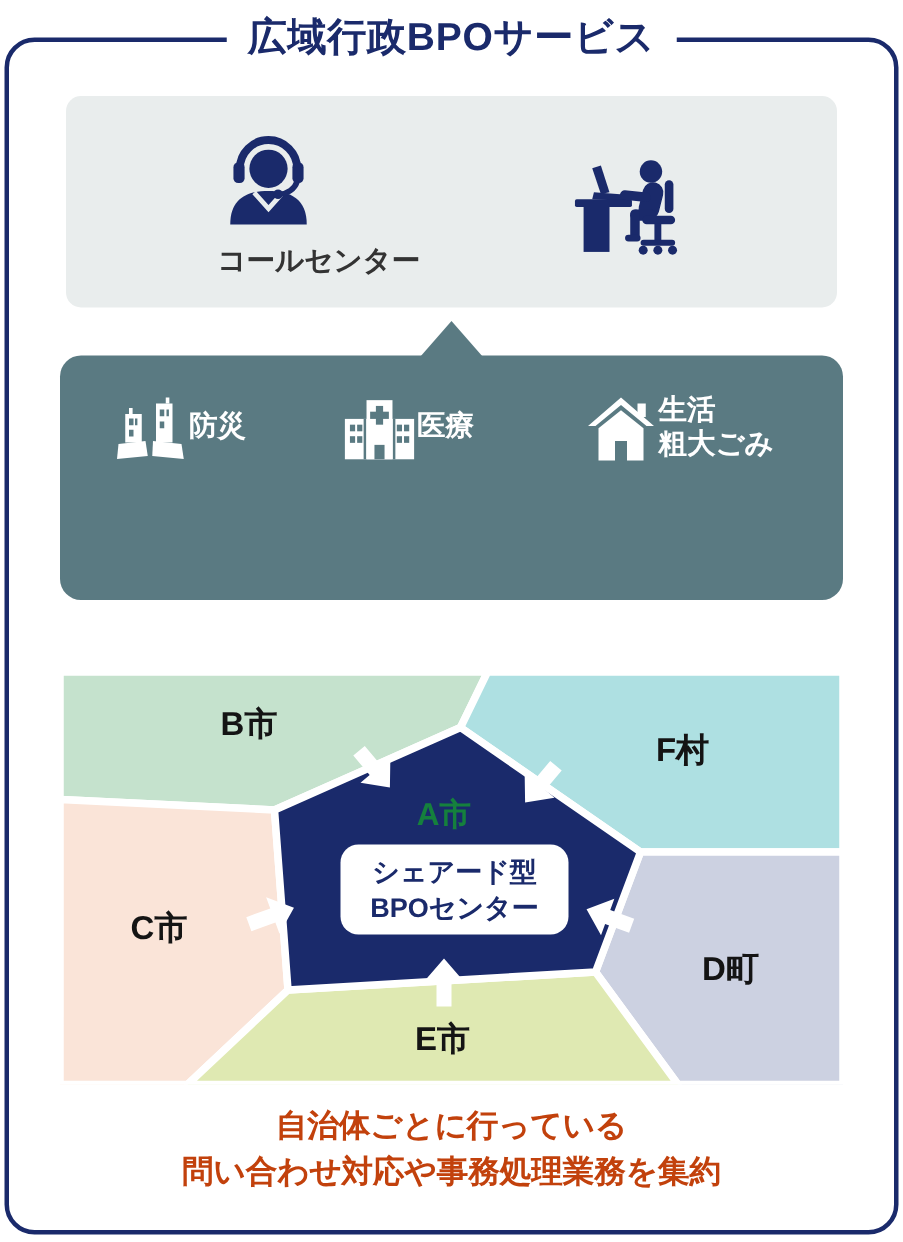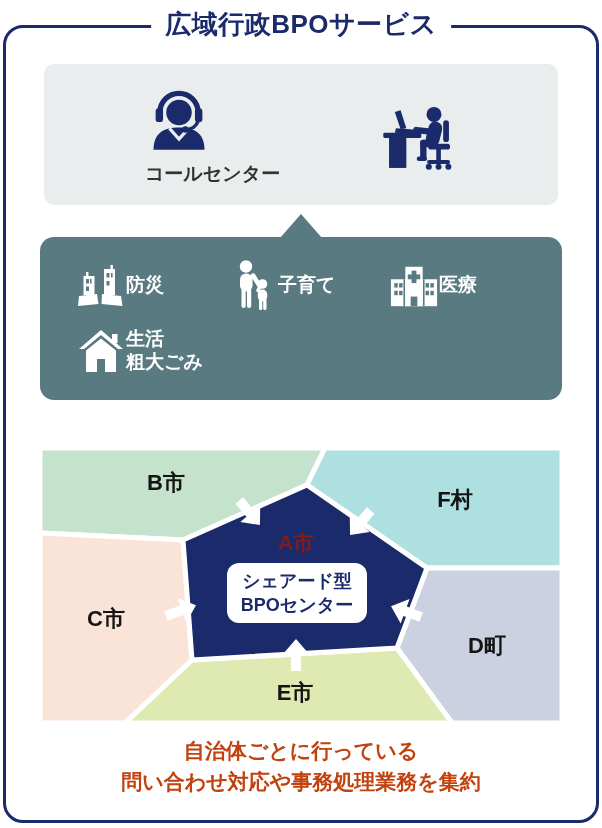--- a/index.html
+++ b/index.html
@@ -22,22 +22,22 @@
   
   .services{position:absolute;left:40px;top:237px;width:522px;height:163px;background:#5a7a82;border-radius:14px;box-sizing:border-box;padding:16px 24px 16px 36px;display:grid;grid-template-columns:1.02fr 1.08fr 1fr;grid-template-rows:1fr 1fr;z-index:1;}
   .service{display:flex;align-items:center;color:#fff;}
   .sicon{width:50px;flex:0 0 50px;display:flex;justify-content:center;align-items:center;}
   .slabel{font-size:19px;font-weight:bold;line-height:1.2;white-space:pre-line;}
 
   
   .map{position:absolute;left:40px;top:448px;width:522px;height:275px;z-index:1;}
   .map svg{position:absolute;left:0;top:0;}
   .rlabel{position:absolute;transform:translate(-50%,-50%);font-size:22px;font-weight:bold;color:#141414;white-space:nowrap;}
-  .rlabel-a{color:#7f1d1d;font-size:21px;}
-  .center-box{position:absolute;left:187px;top:115px;width:140px;height:60px;background:#fff;border-radius:12px;display:flex;align-items:center;justify-content:center;text-align:center;font-size:18px;font-weight:bold;color:#1a2a6b;line-height:1.35;white-space:pre-line;}
+  .rlabel-a{color:#15803d;font-size:21px;}
+  .center-box{position:absolute;left:187px;top:115px;width:152px;height:60px;background:#fff;border-radius:12px;display:flex;align-items:center;justify-content:center;text-align:center;font-size:18px;font-weight:bold;color:#1a2a6b;line-height:1.35;white-space:pre-line;}
 
   
   .caption{position:absolute;left:0;top:736px;width:602px;margin:0;text-align:center;font-size:21px;font-weight:bold;color:#c2410c;line-height:1.47;white-space:pre-line;}
 </style>
 </head>
 <body>
 
 <div class="page">
 
   <div class="frame"></div>
@@ -101,37 +101,20 @@
           <rect x="33.5" y="2" width="2.4" height="4"></rect>
           <rect x="29.5" y="10" width="3" height="4.5" fill="#5a7a82"></rect>
           <rect x="34" y="10" width="1.6" height="4.5" fill="#5a7a82"></rect>
           <rect x="29.5" y="18" width="3" height="4.5" fill="#5a7a82"></rect>
         </svg>
       </span>
       <span class="slabel">防災</span>
     </div>
     <div class="service">
       <span class="sicon">
-        <svg width="42" height="52" viewBox="0 0 42 52" fill="#fff">
-          <circle cx="14" cy="6.5" r="6.2"></circle>
-          <rect x="8" y="13.5" width="12.5" height="18" rx="6"></rect>
-          <rect x="9.5" y="28" width="4.2" height="20" rx="2"></rect>
-          <rect x="15" y="28" width="4.2" height="20" rx="2"></rect>
-          <rect x="18.5" y="13.5" width="4.5" height="16" rx="2.25" transform="rotate(-32 20.5 15)"></rect>
-          <circle cx="30.5" cy="24" r="4.8"></circle>
-          <rect x="25.8" y="29.5" width="9.4" height="12" rx="4.7"></rect>
-          <rect x="27" y="39" width="3.3" height="11" rx="1.6"></rect>
-          <rect x="31.2" y="39" width="3.3" height="11" rx="1.6"></rect>
-          <rect x="25.5" y="24.5" width="3.5" height="8" rx="1.75" transform="rotate(28 27 28)"></rect>
-        </svg>
-      </span>
-      <span class="slabel">子育て</span>
-    </div>
-    <div class="service">
-      <span class="sicon">
         <svg width="52" height="44" viewBox="0 0 52 44" fill="#fff">
           <rect x="2" y="15" width="48" height="28"></rect>
           <rect x="15" y="15" width="1.8" height="28" fill="#5a7a82"></rect>
           <rect x="35.2" y="15" width="1.8" height="28" fill="#5a7a82"></rect>
           <rect x="17" y="2" width="18" height="41"></rect>
           <rect x="23.5" y="6" width="5" height="13" fill="#5a7a82"></rect>
           <rect x="19.5" y="10" width="13" height="5" fill="#5a7a82"></rect>
           <rect x="22.5" y="33" width="7" height="10" fill="#5a7a82"></rect>
           <rect x="5.5" y="19" width="3.6" height="4.6" fill="#5a7a82"></rect>
           <rect x="10.5" y="19" width="3.6" height="4.6" fill="#5a7a82"></rect>

